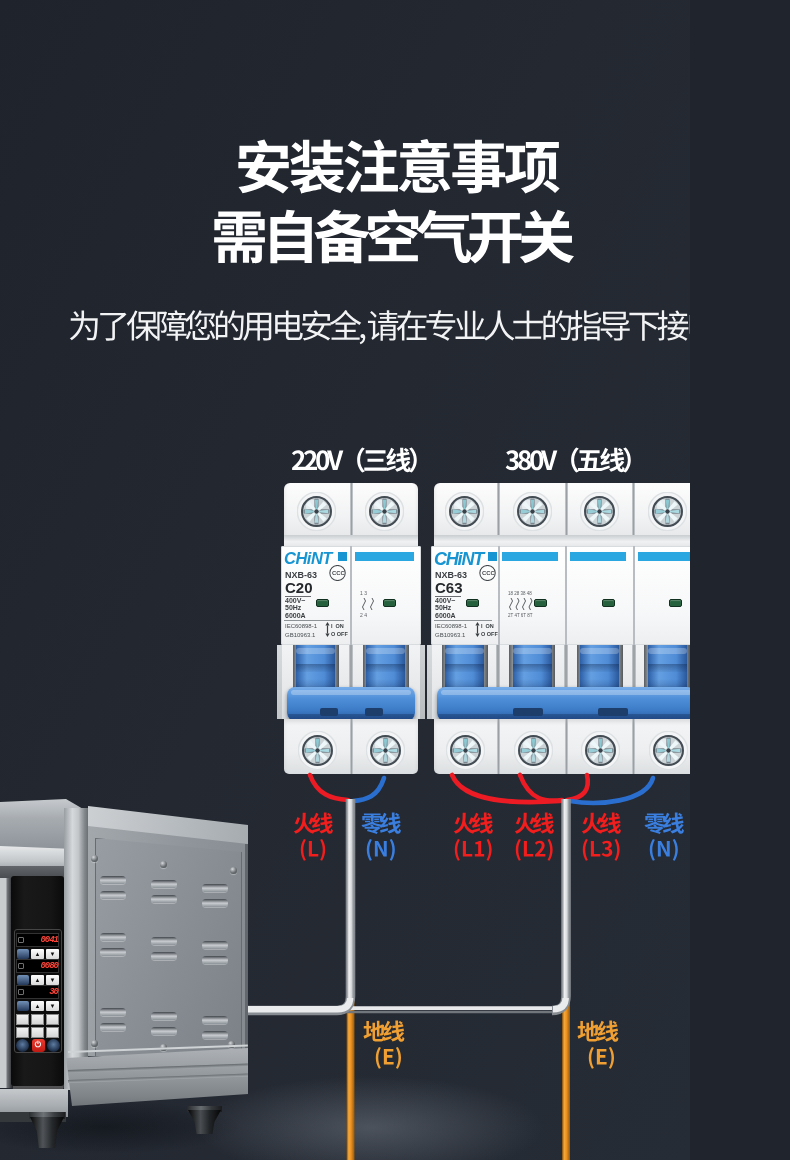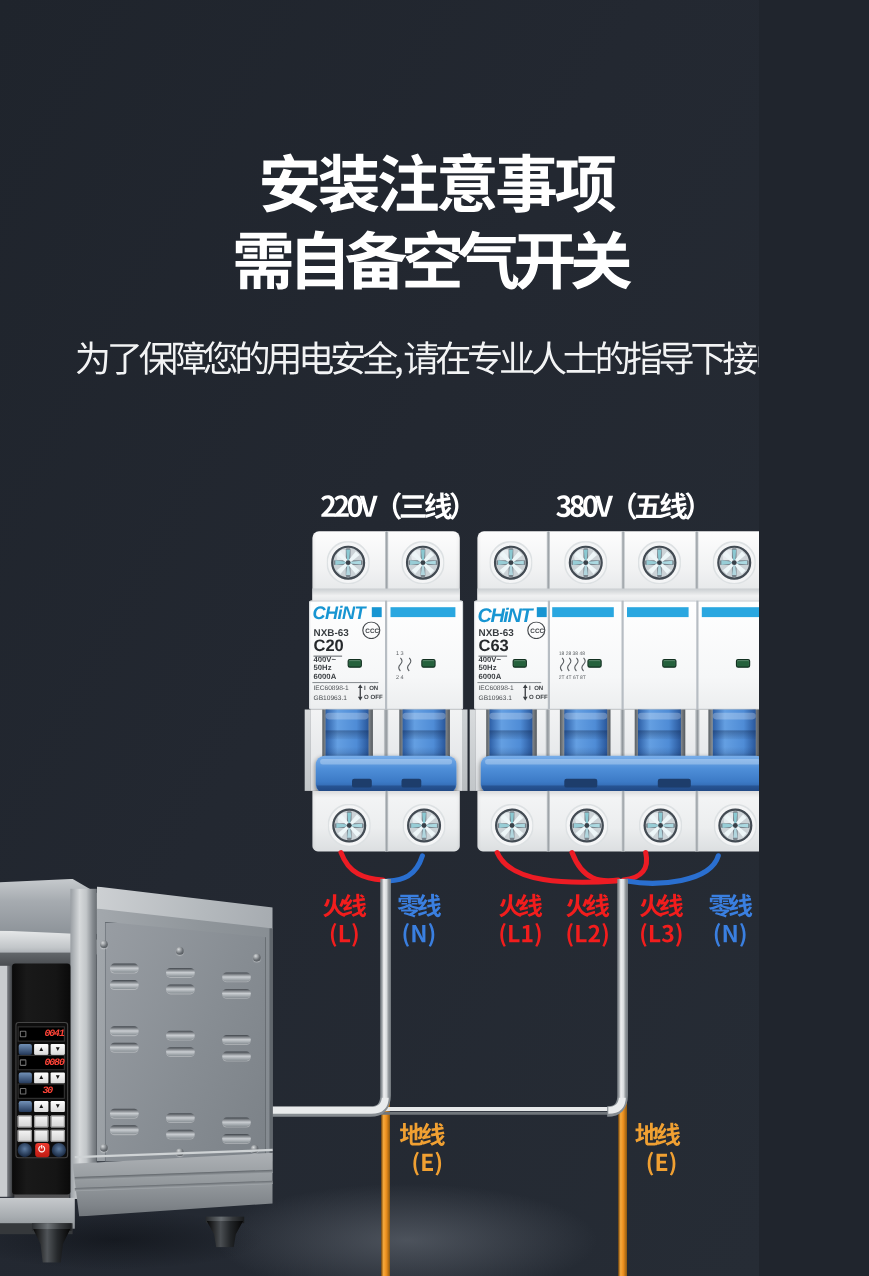--- a/index.html
+++ b/index.html
@@ -624,21 +624,21 @@
 <div class="abs" style="left:17px;top:949px;width:12px;height:10px;border-radius:2px;background:linear-gradient(#7291b7,#24395a)"></div>
 <div class="abs" style="left:31px;top:949px;width:13px;height:10px;background:linear-gradient(#fefefe,#d9d9d9);border-radius:1px;font:700 6px/10px 'Liberation Sans';color:#111;text-align:center">▲</div>
 <div class="abs" style="left:46px;top:949px;width:13px;height:10px;background:linear-gradient(#fefefe,#d9d9d9);border-radius:1px;font:700 6px/10px 'Liberation Sans';color:#111;text-align:center">▼</div>
 <div class="abs" style="left:17px;top:960px;width:41px;height:12px;background:#000;box-shadow:0 0 0 1px #333"></div>
 <div class="abs" style="left:28px;top:961px;width:30px;height:11px;font:italic 700 9px 'Liberation Mono';color:#ff4438;text-align:right;letter-spacing:-1px">0080</div>
 <div class="abs" style="left:18px;top:963px;width:6px;height:6px;border:1px solid #707070;border-radius:1px"></div>
 <div class="abs" style="left:17px;top:975px;width:12px;height:10px;border-radius:2px;background:linear-gradient(#7291b7,#24395a)"></div>
 <div class="abs" style="left:31px;top:975px;width:13px;height:10px;background:linear-gradient(#fefefe,#d9d9d9);border-radius:1px;font:700 6px/10px 'Liberation Sans';color:#111;text-align:center">▲</div>
 <div class="abs" style="left:46px;top:975px;width:13px;height:10px;background:linear-gradient(#fefefe,#d9d9d9);border-radius:1px;font:700 6px/10px 'Liberation Sans';color:#111;text-align:center">▼</div>
 <div class="abs" style="left:17px;top:986px;width:41px;height:12px;background:#000;box-shadow:0 0 0 1px #333"></div>
-<div class="abs" style="left:28px;top:987px;width:30px;height:11px;font:italic 700 9px 'Liberation Mono';color:#ff4438;text-align:center;letter-spacing:-1px">30</div>
+<div class="abs" style="left:28px;top:987px;width:30px;height:11px;font:italic 700 9px 'Liberation Mono';color:#ff4438;text-align:right;letter-spacing:-1px">30</div>
 <div class="abs" style="left:18px;top:989px;width:6px;height:6px;border:1px solid #707070;border-radius:1px"></div>
 <div class="abs" style="left:17px;top:1001px;width:12px;height:10px;border-radius:2px;background:linear-gradient(#7291b7,#24395a)"></div>
 <div class="abs" style="left:31px;top:1001px;width:13px;height:10px;background:linear-gradient(#fefefe,#d9d9d9);border-radius:1px;font:700 6px/10px 'Liberation Sans';color:#111;text-align:center">▲</div>
 <div class="abs" style="left:46px;top:1001px;width:13px;height:10px;background:linear-gradient(#fefefe,#d9d9d9);border-radius:1px;font:700 6px/10px 'Liberation Sans';color:#111;text-align:center">▼</div>
 <div class="abs" style="left:16px;top:1014px;width:13px;height:11px;background:linear-gradient(#f6f6f6,#d2d2d2);border-radius:1px;box-shadow:inset 0 0 0 1px #8a8a8a"></div>
 <div class="abs" style="left:31px;top:1014px;width:13px;height:11px;background:linear-gradient(#f6f6f6,#d2d2d2);border-radius:1px;box-shadow:inset 0 0 0 1px #8a8a8a"></div>
 <div class="abs" style="left:46px;top:1014px;width:13px;height:11px;background:linear-gradient(#f6f6f6,#d2d2d2);border-radius:1px;box-shadow:inset 0 0 0 1px #8a8a8a"></div>
 <div class="abs" style="left:16px;top:1027px;width:13px;height:11px;background:linear-gradient(#f6f6f6,#d2d2d2);border-radius:1px;box-shadow:inset 0 0 0 1px #8a8a8a"></div>
 <div class="abs" style="left:31px;top:1027px;width:13px;height:11px;background:linear-gradient(#f6f6f6,#d2d2d2);border-radius:1px;box-shadow:inset 0 0 0 1px #8a8a8a"></div>
 <div class="abs" style="left:46px;top:1027px;width:13px;height:11px;background:linear-gradient(#f6f6f6,#d2d2d2);border-radius:1px;box-shadow:inset 0 0 0 1px #8a8a8a"></div>

